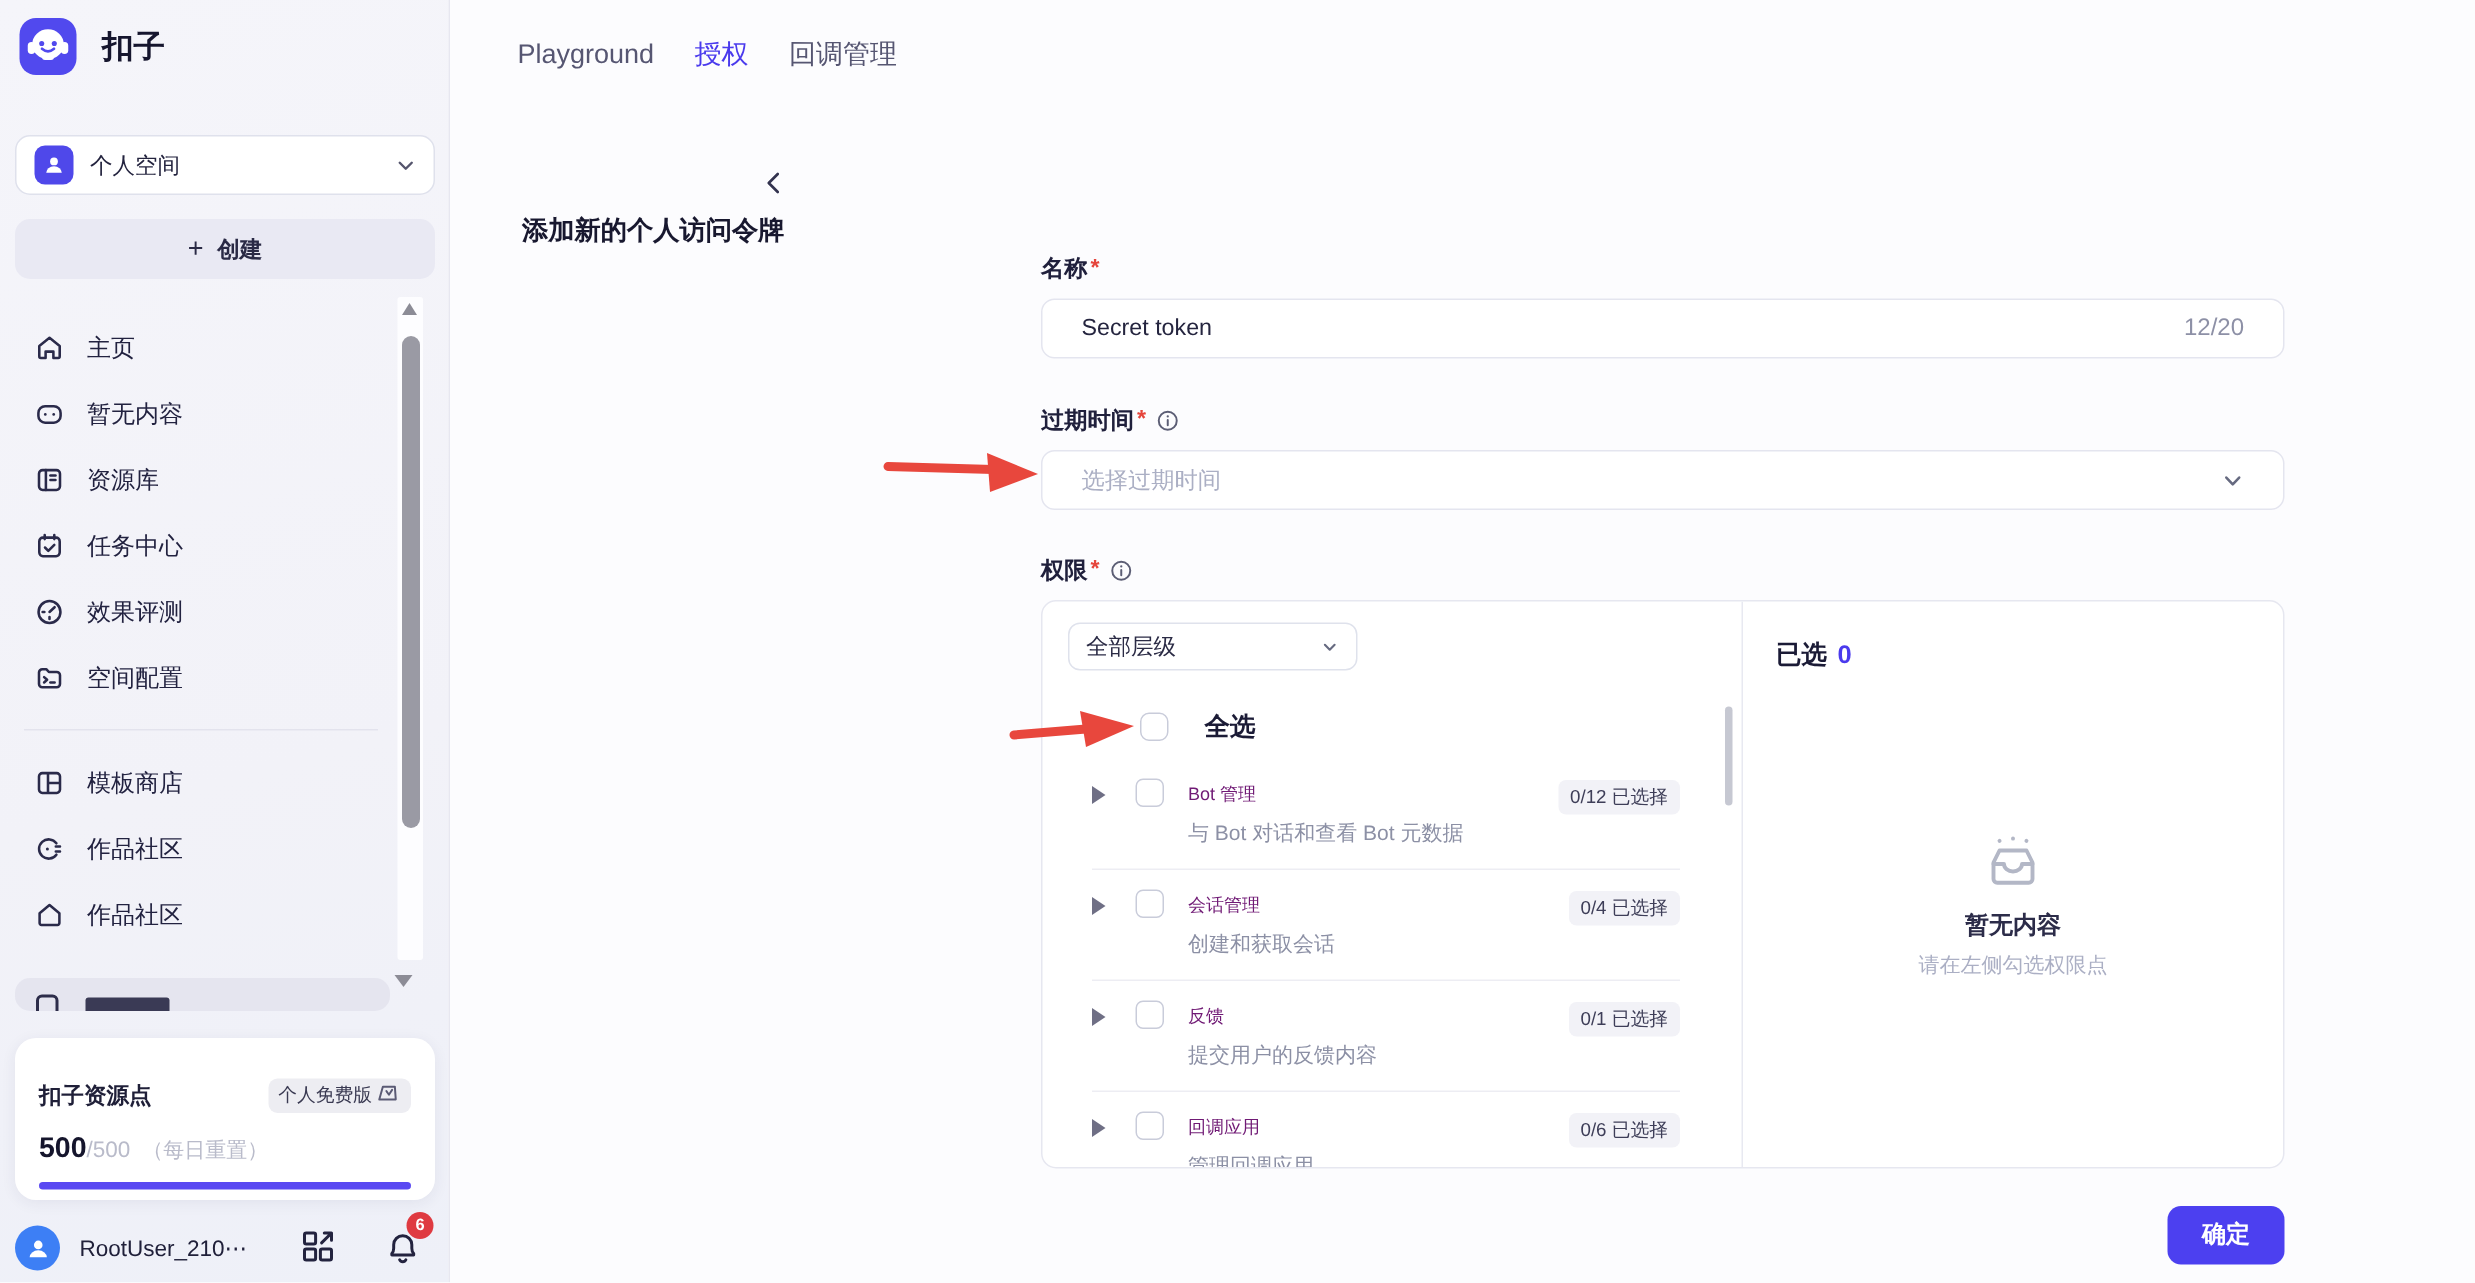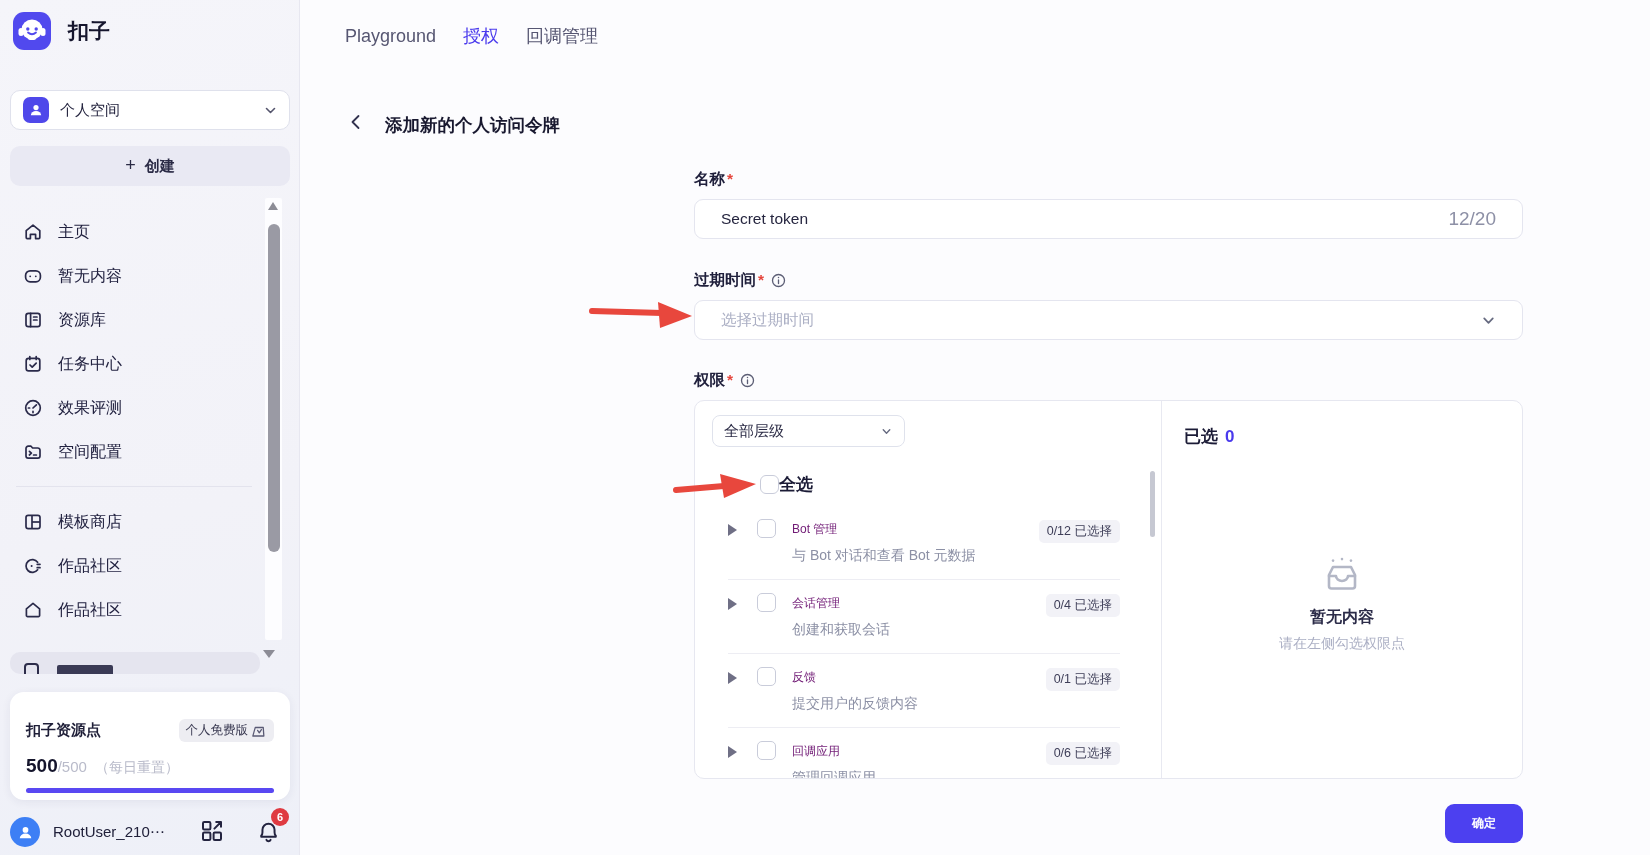--- a/index.html
+++ b/index.html
@@ -41,21 +41,21 @@
   .sb-scroll { position:absolute; left:265px; top:198px; width:17px; height:442px; background:#fdfdff; border-radius:2px; }
   .sb-up { position:absolute; left:3px; top:4px; width:0; height:0; border-left:5.5px solid transparent; border-right:5.5px solid transparent; border-bottom:8px solid #8c8c96; }
   .sb-thumb { position:absolute; left:2.5px; top:26px; width:12px; height:328px; background:#9a9aa4; border-radius:6px; }
   .sb-down { position:absolute; left:263px; top:650px; width:0; height:0; border-left:6px solid transparent; border-right:6px solid transparent; border-top:8px solid #8c8c96; }
 
   
   .resource-card { position:absolute; left:10px; top:692px; width:280px; height:108px; background:#fff;
     border-radius:14px; box-shadow:0 2px 10px rgba(40,40,80,.07); padding:27px 16px 0 16px; }
   .rc-row1 { display:flex; align-items:center; justify-content:space-between; }
   .rc-title { font-size:15px; font-weight:700; color:#1f1f38; }
-  .rc-badge { display:flex; align-items:flex-end; gap:4px; background:#ededf2; border-radius:6px; padding:3px 7px;
+  .rc-badge { display:flex; align-items:flex-start; gap:4px; background:#ededf2; border-radius:6px; padding:3px 7px;
     font-size:12.5px; color:#3a3a52; }
   .rc-row2 { display:flex; align-items:baseline; margin-top:13px; }
   .rc-cur { font-size:19px; font-weight:800; color:#15152c; }
   .rc-total { font-size:15px; color:#b9bbca; }
   .rc-note { font-size:14px; color:#b9bbca; margin-left:8px; }
   .rc-progress { margin-top:11px; height:5px; border-radius:3px; background:#5948f2; }
 
   
   .user-row { position:absolute; left:10px; top:812px; width:280px; height:40px; display:flex; align-items:center; }
   .avatar { width:30px; height:30px; border-radius:50%; background:#3d7ff5; display:flex; align-items:center; justify-content:center; flex:none; cursor:pointer; }
@@ -63,51 +63,51 @@
   .apps-btn { position:absolute; left:190px; top:7px; cursor:pointer; }
   .bell-btn { position:absolute; left:246px; top:7px; cursor:pointer; }
   .bell-badge { position:absolute; left:261px; top:-4px; min-width:18px; height:18px; border-radius:9px; background:#df3a41;
     color:#fff; font-size:11px; font-weight:700; display:flex; align-items:center; justify-content:center; padding:0 4px; }
 
   
   .topnav { position:absolute; left:345px; top:24px; display:flex; gap:27px; align-items:center; }
   .topnav .tn { font-size:18px; color:#565672; cursor:pointer; }
   .topnav .tn.active { color:#4a3aed; font-weight:500; }
 
-  .page-head { position:absolute; left:348px; top:113px; display:flex; align-items:flex-start; gap:22px; }
+  .page-head { position:absolute; left:348px; top:113px; display:flex; align-items:flex-end; gap:10px;flex-direction:column; }
   .back-btn { cursor:pointer; display:flex; align-items:center; }
   .page-title { font-size:17.5px; font-weight:700; color:#18182f; }
 
   .form { position:absolute; left:694px; top:168px; width:829px; }
   .f-label { display:flex; align-items:center; font-size:15.5px; font-weight:700; color:#20203c; height:22px; }
   .f-label .req { color:#e5453c; margin-left:2px; }
   .f-label .info { margin-left:7px; display:flex; }
   .f-box { margin-top:9px; height:40px; background:#fff; border:1px solid #e4e5ef; border-radius:9px;
     display:flex; align-items:center; padding:0 26px; }
   .f-value { font-size:15.5px; color:#25253f; }
-  .f-counter { margin-left:auto; font-size:19px; color:#8d90a6; }
+  .f-counter { margin-left:auto; font-size:16px; color:#8d90a6; }
   .f-placeholder { font-size:15.5px; color:#abafc4; }
   .mt30 { margin-top:30px; }
   .mt29 { margin-top:29px; }
   .f-box .chev { margin-left:auto; }
 
   
   .perm-panel { margin-top:9px; height:379px; background:#fff; border:1px solid #e6e7f0; border-radius:10px;
     display:flex; overflow:hidden; position:relative; }
   .pane-left { width:466px; flex:none; position:relative; padding-top:14px; }
   .pl-controls { display:flex; margin-left:17px; }
   .lvl-select { width:193px; height:32px; border:1px solid #dfe2ec; border-radius:8px; display:flex; align-items:center;
     padding:0 11px; cursor:pointer; background:#fff; }
   .lvl-select .lbl { font-size:15px; color:#2b2b45; }
   .lvl-select .chev { margin-left:auto; }
   .search-box { width:206px; height:32px; border:1px solid #dfe2ec; border-radius:8px; display:flex; align-items:center;
     padding:0 10px; gap:7px; background:#fff; }
   .search-box .ph { font-size:13.5px; color:#b4b8c9; white-space:nowrap; overflow:hidden; }
 
-  .select-all-row { margin-top:26px; margin-left:65px; display:flex; align-items:center; gap:0; }
+  .select-all-row { margin-top:26px; margin-left:65px; display:flex; align-items:center; gap:24px; }
   .checkbox { width:19px; height:19px; border:1.6px solid #c9ccda; border-radius:6px; background:#fff; flex:none; cursor:pointer; }
   .sa-label { font-size:17px; font-weight:700; color:#1b1b36; }
 
   .perm-list { margin-top:10px; }
   .perm-row { display:flex; align-items:flex-start; margin:0 41px 0 33px; padding:12px 0 13px 0; border-bottom:1px solid #ededf3; }
   .perm-row:last-child { border-bottom:none; }
   .caret { width:0; height:0; border-top:6px solid transparent; border-bottom:6px solid transparent;
     border-left:9px solid #6f6f85; margin-top:6px; flex:none; cursor:pointer; }
   .perm-row .checkbox { margin-left:20px; margin-top:1px; border-radius:5px; }
   .p-text { margin-left:16px; flex:1; }
@@ -120,21 +120,21 @@
   .pane-right { flex:1; border-left:1px solid #e8e9f1; position:relative; padding:24px 0 0 22px; }
   .sel-head { display:flex; align-items:baseline; gap:7px; }
   .sel-label { font-size:17px; font-weight:700; color:#1b1b36; }
   .sel-count { font-size:17px; font-weight:700; color:#4a3aed; }
   .empty-state { position:absolute; top:152px; left:0; right:0; text-align:center; }
   .empty-title { font-size:16px; font-weight:700; color:#2c2c49; margin-top:10px; }
   .empty-hint { font-size:14px; color:#abafc4; margin-top:7px; }
 
   .confirm-row { margin-top:25px; display:flex; justify-content:flex-end; }
   .confirm-btn { width:78px; height:39px; background:#4c40f0; border:none; border-radius:9px; color:#fff;
-    font-size:12px; font-weight:700; cursor:pointer; font-family:inherit; }
+    font-size:16px; font-weight:700; cursor:pointer; font-family:inherit; }
 
   .red-arrow { position:absolute; pointer-events:none; }
   svg { display:block; }
 </style>
 </head>
 <body>
 
 <div class="app">
 
   <div class="sidebar">

